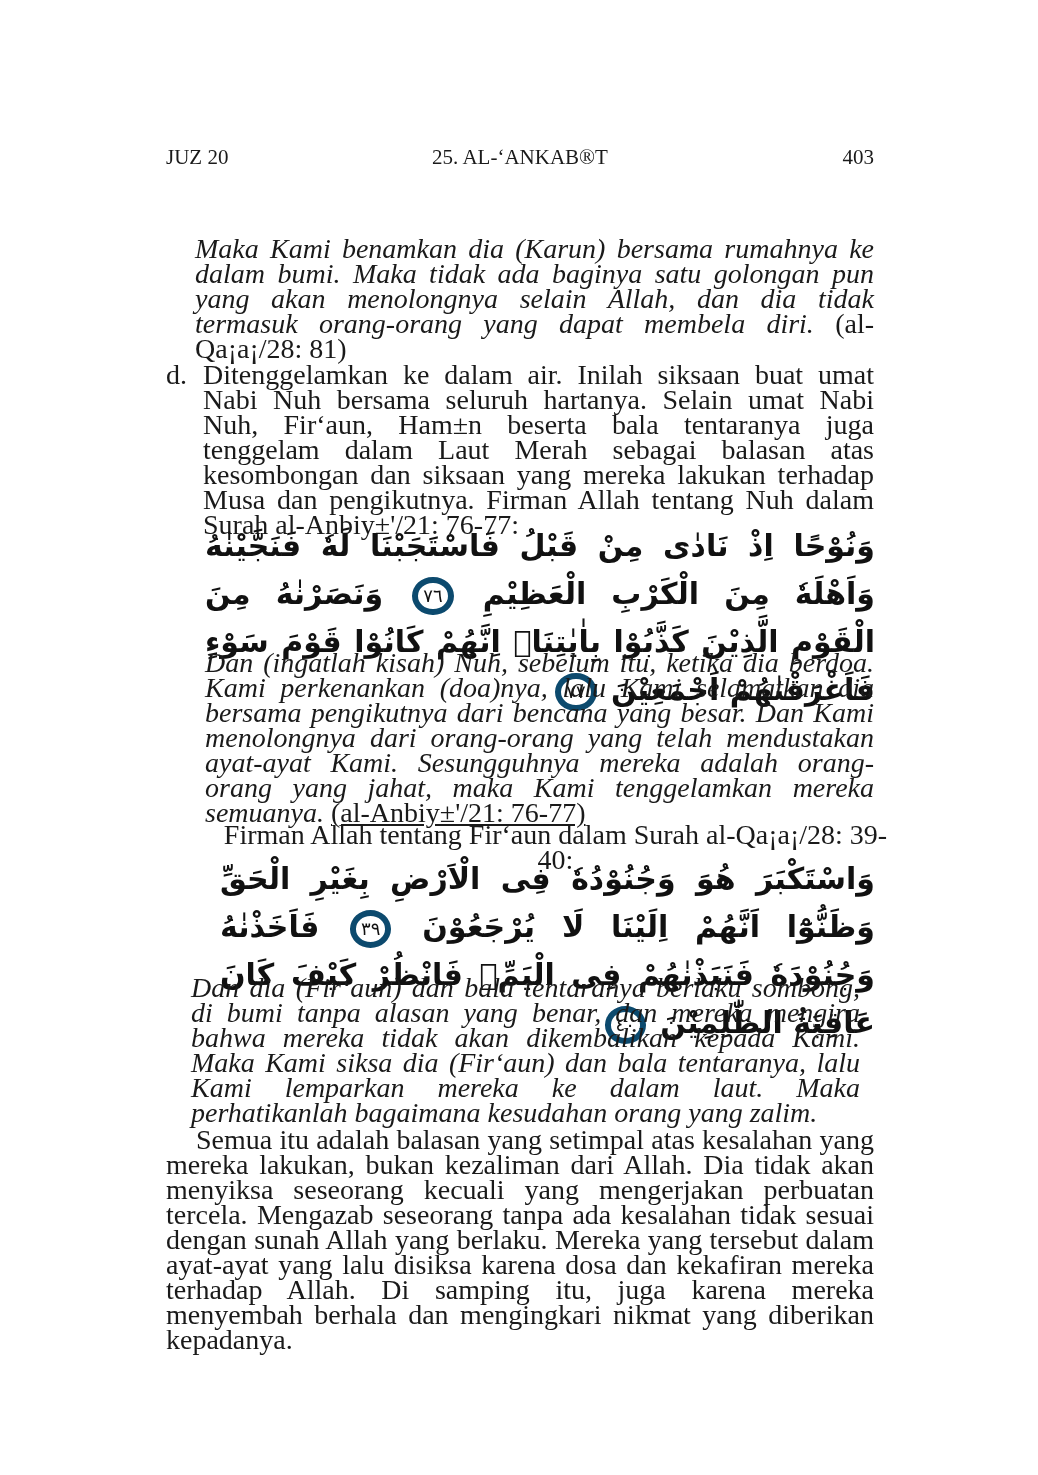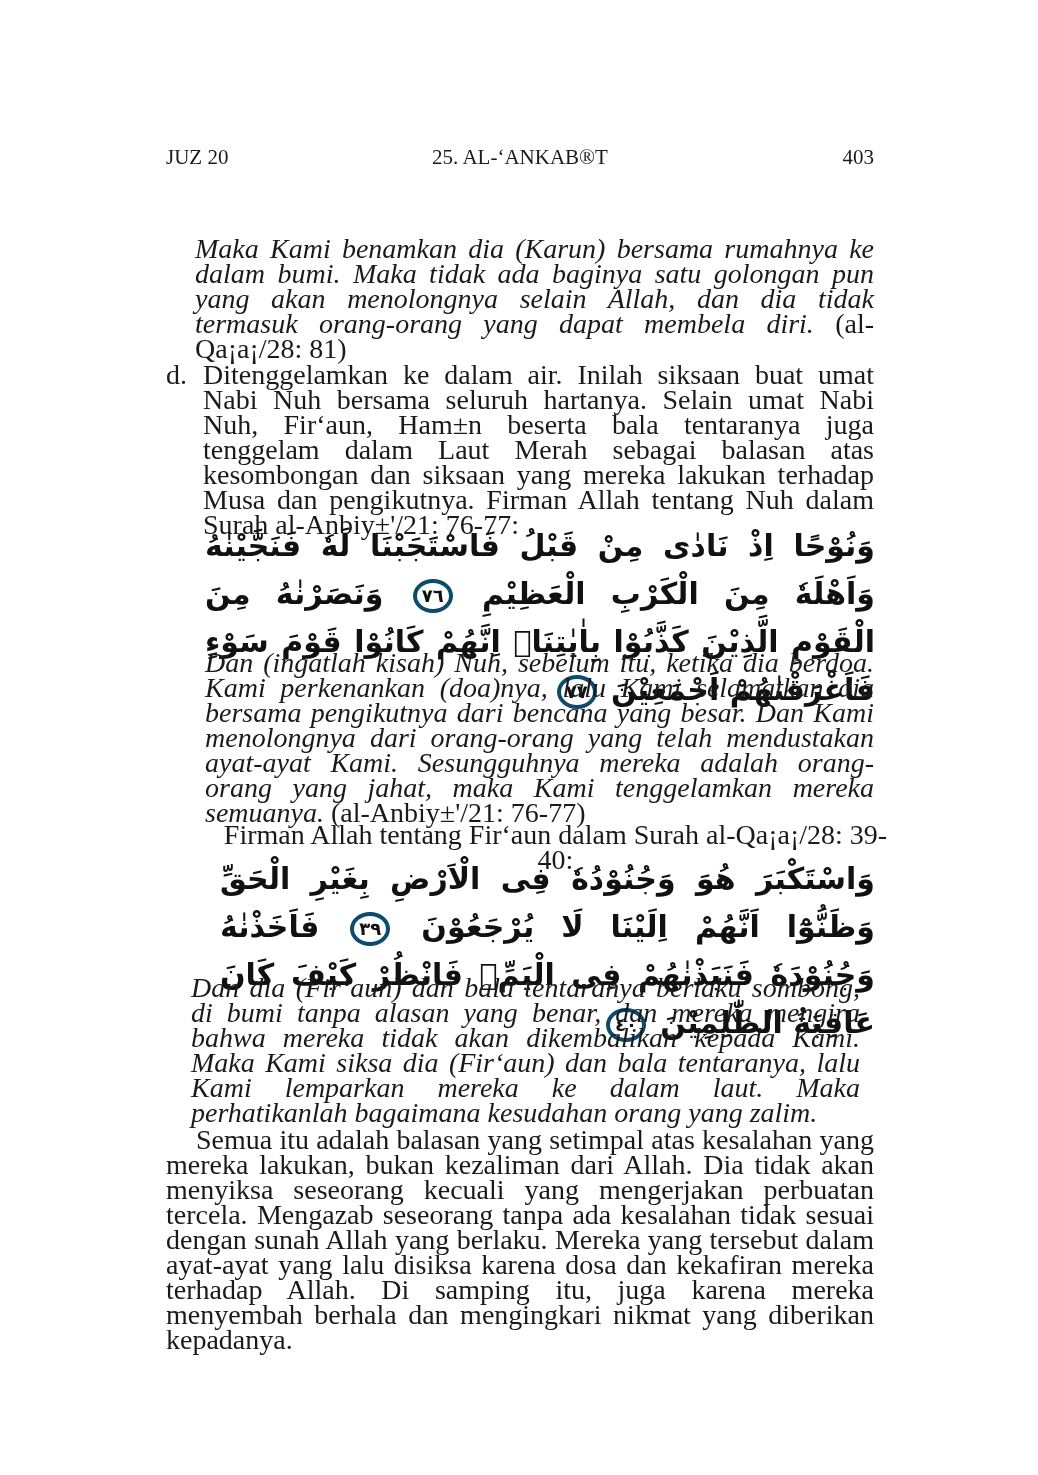--- a/index.html
+++ b/index.html
@@ -26,27 +26,27 @@
   .item-d .body { margin-left: 37px; }
 
   .arabic {
     position: absolute; direction: rtl; text-align: justify;
     font-family: "DejaVu Sans", sans-serif; font-size: 30px; line-height: 48px;
     font-weight: bold; color: #111;
   }
   .arabic-1 { top: 522px; left: 205px; width: 670px; }
   .arabic-2 { top: 855px; left: 220px; width: 655px; }
   .ayah-marker {
-    display: inline-block; border: 4px solid #0c4a6e; border-radius: 50%;
+    display: inline-block; border: 6px solid #0c4a6e; border-radius: 50%;
     font-size: 18px; line-height: 26px; padding: 0 5px; margin: 0 4px;
-    vertical-align: middle; font-weight: bold;
+    vertical-align: middle; font-weight: normal;
   }
 
   .quote2 { top: 650px; left: 205px; width: 669px; }
-  .quote2 .ref { font-style: normal; }
+  .quote2 .ref { font-style: normal; text-decoration: underline; }
 
   .intro2 { top: 822px; left: 221px; width: 669px; text-align: center; }
 
   .quote3 { top: 975px; left: 191px; width: 669px; }
 
   .para { top: 1127px; left: 166px; width: 708px; text-indent: 30px; }
 </style>
 </head>
 <body>
 

